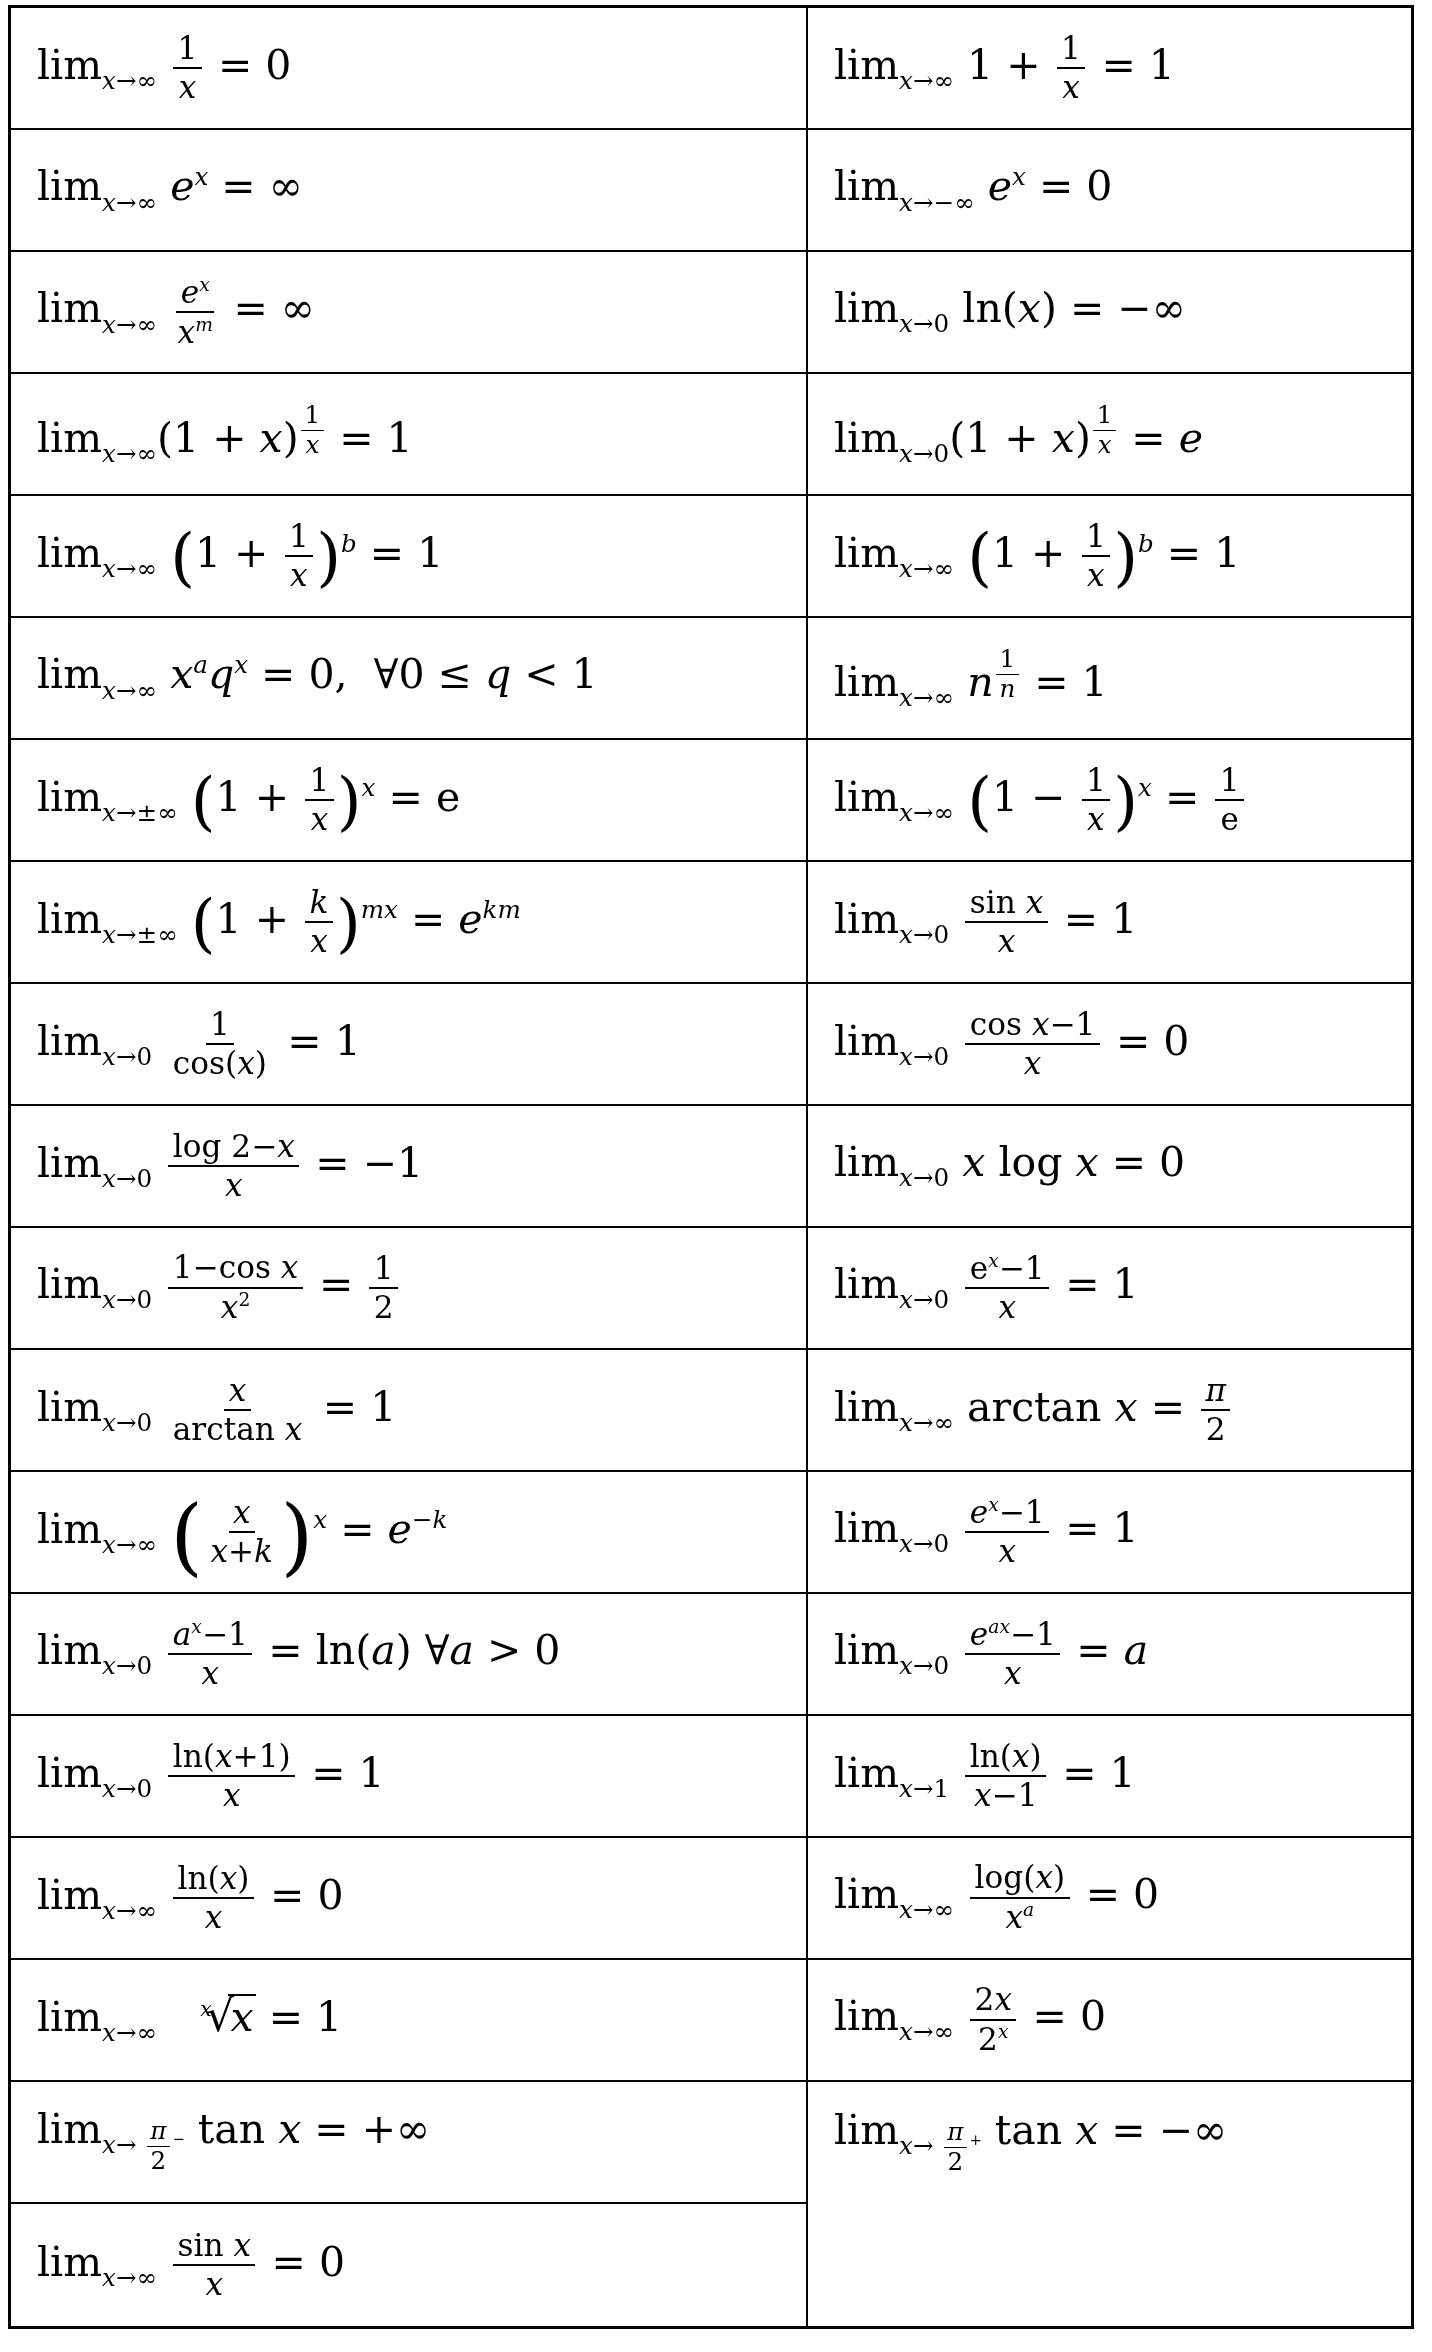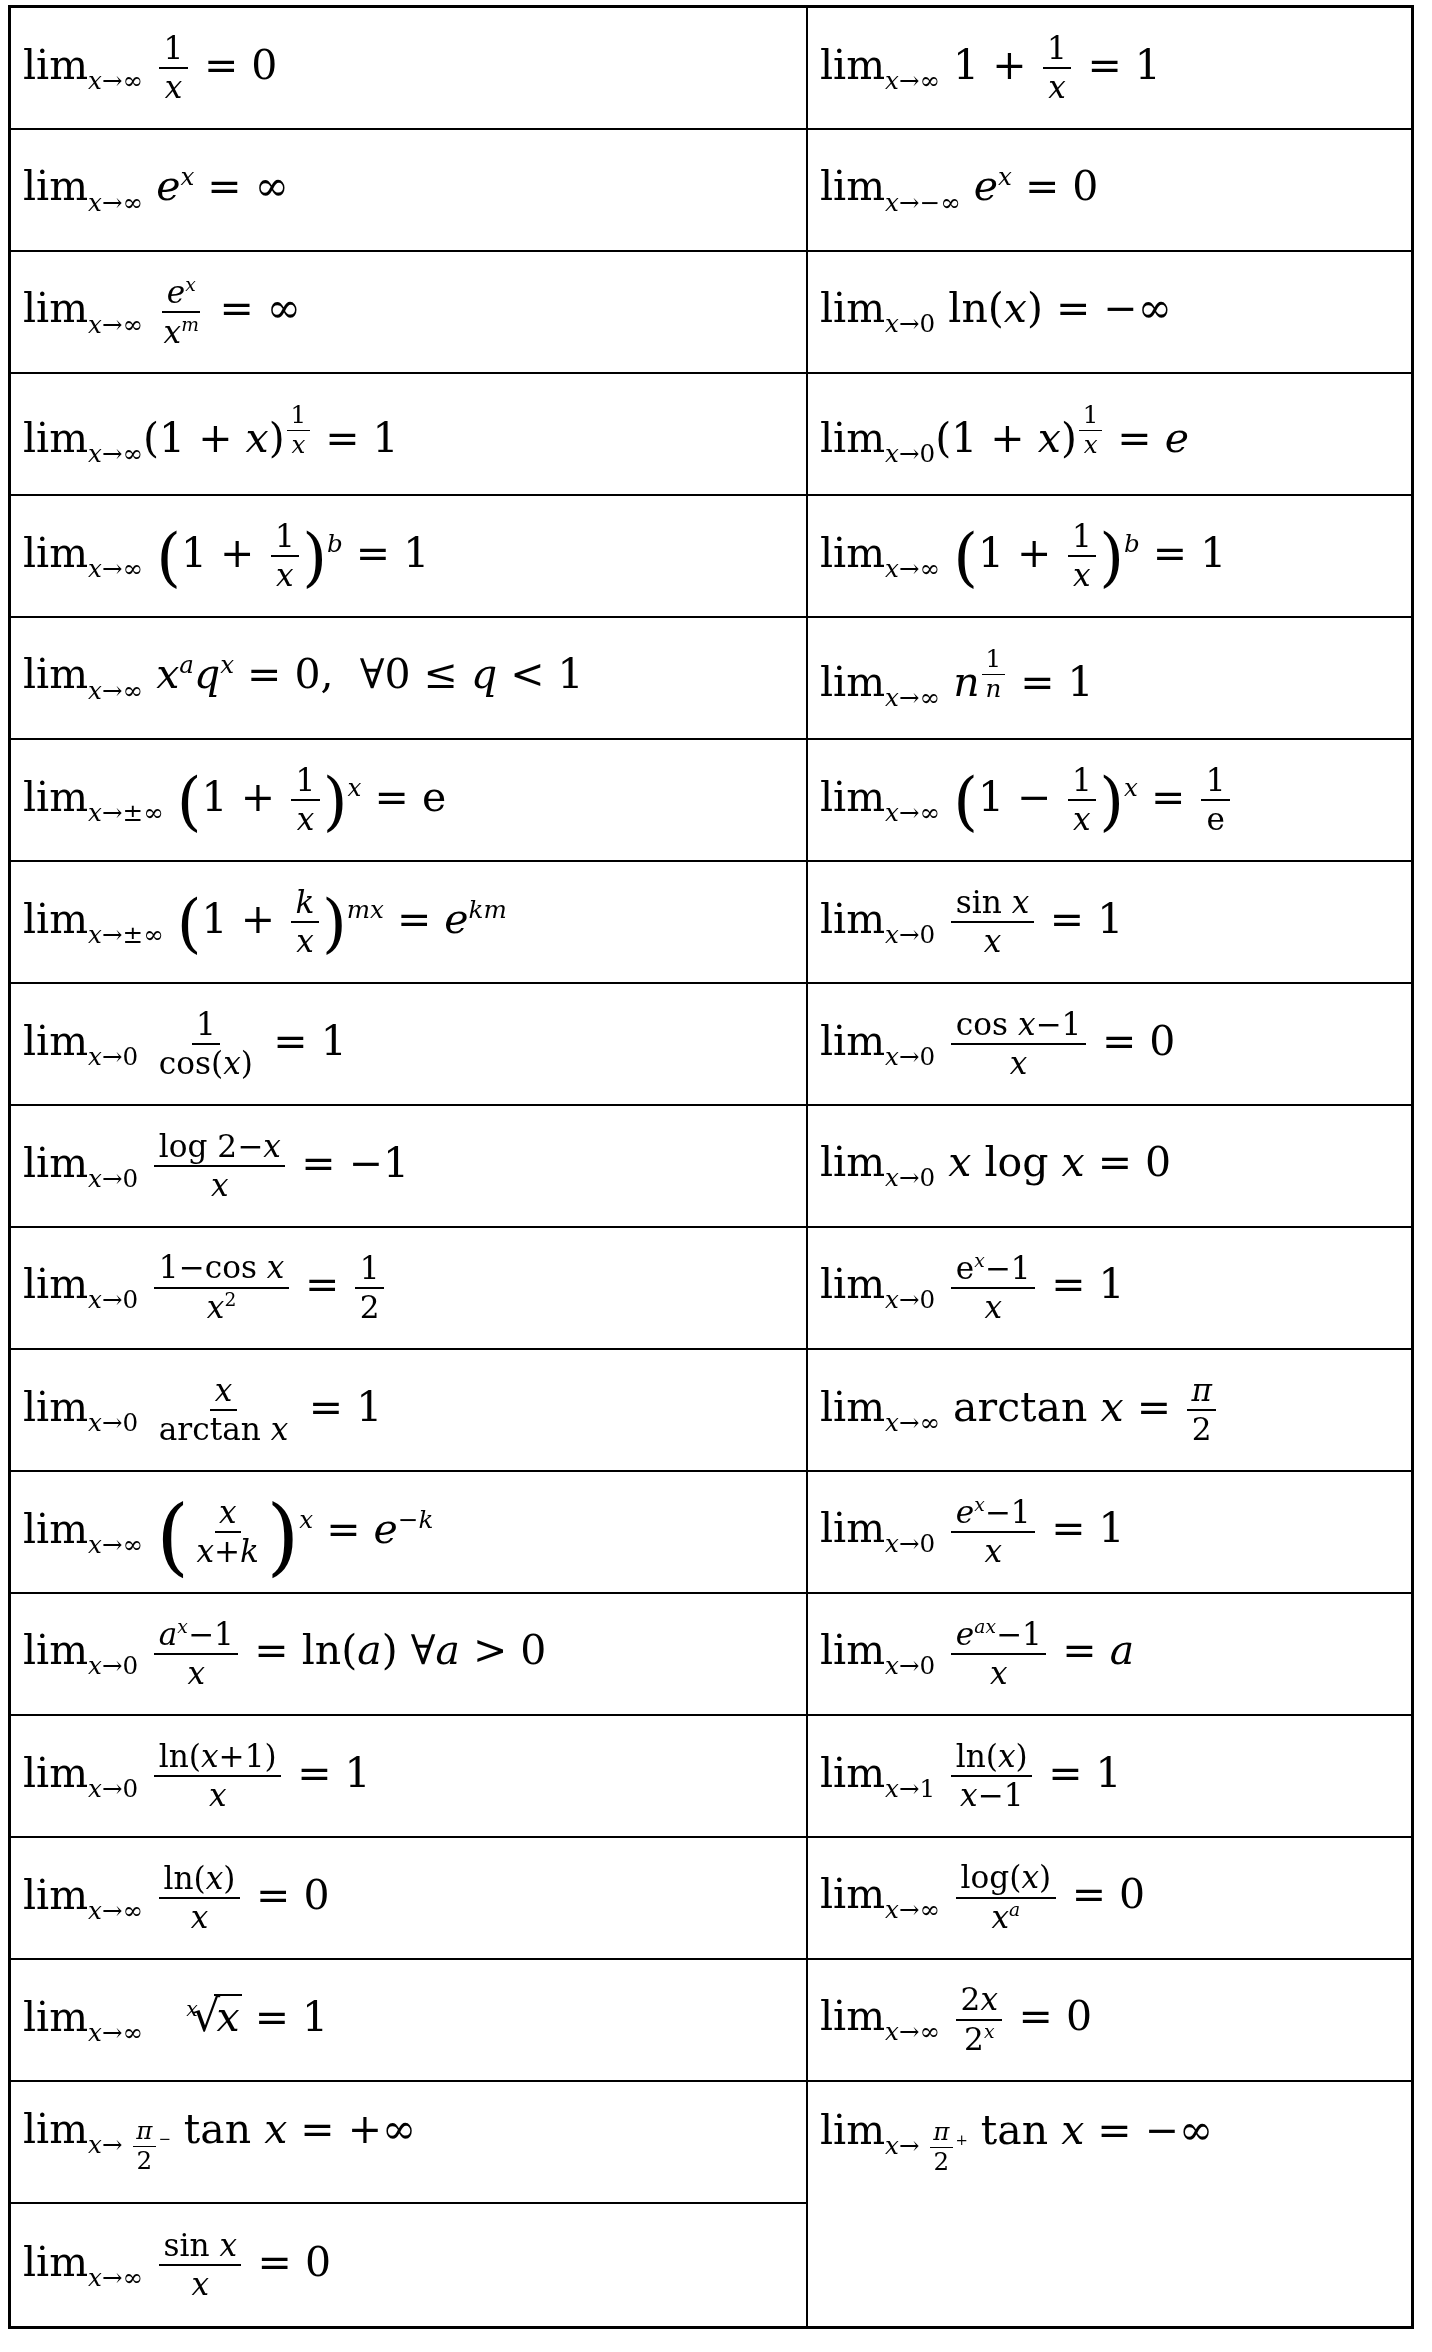--- a/index.html
+++ b/index.html
@@ -23,21 +23,21 @@
     display: grid;
     grid-template-columns: 797px 1fr;
     grid-auto-rows: 1fr;
     background: #ffffff;
   }
   .cell {
     box-sizing: border-box;
     border-bottom: 2px solid #000000;
     display: flex;
     align-items: center;
-    padding-left: 12px;
+    padding-left: 26px;
     overflow: hidden;
   }
   .cell.left { border-right: 2px solid #000000; }
   .cell:nth-last-child(-n+2) { border-bottom: none; }
 
   .math {
     font-size: 41px;
     white-space: pre;
     line-height: 1;
   }

